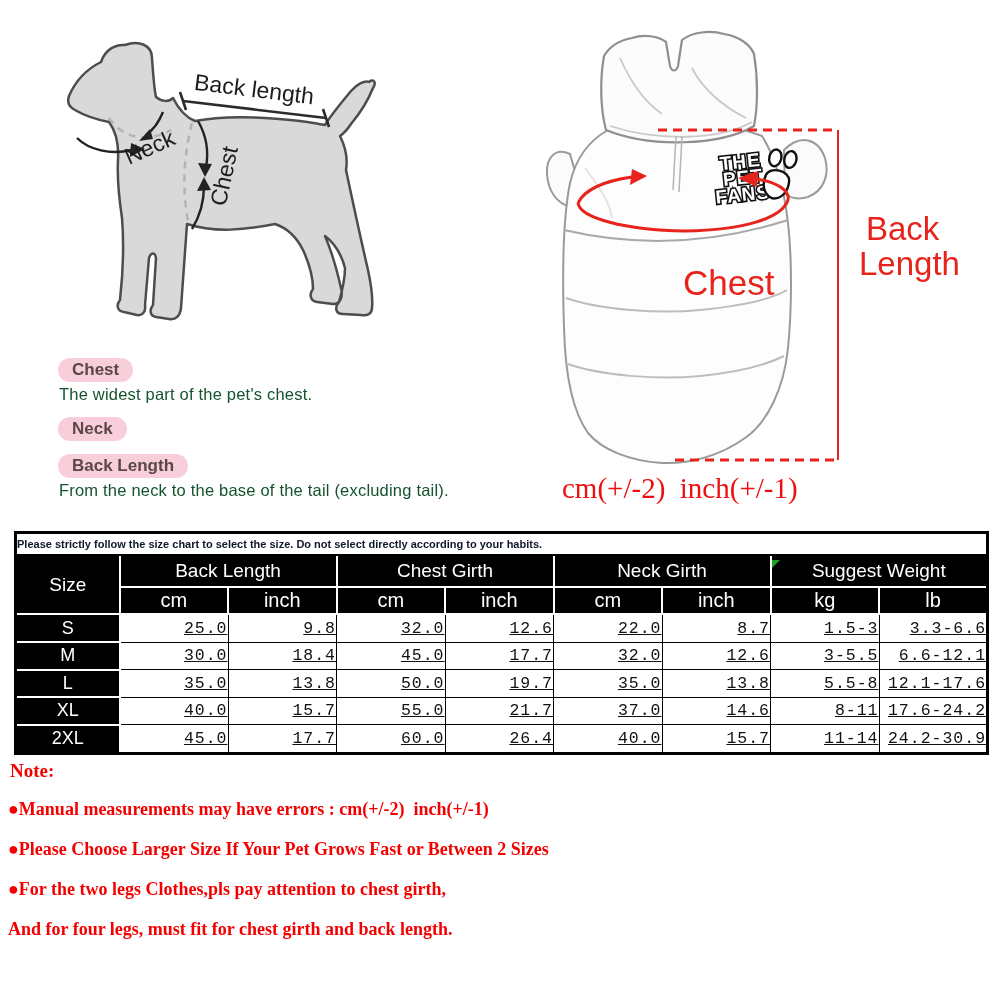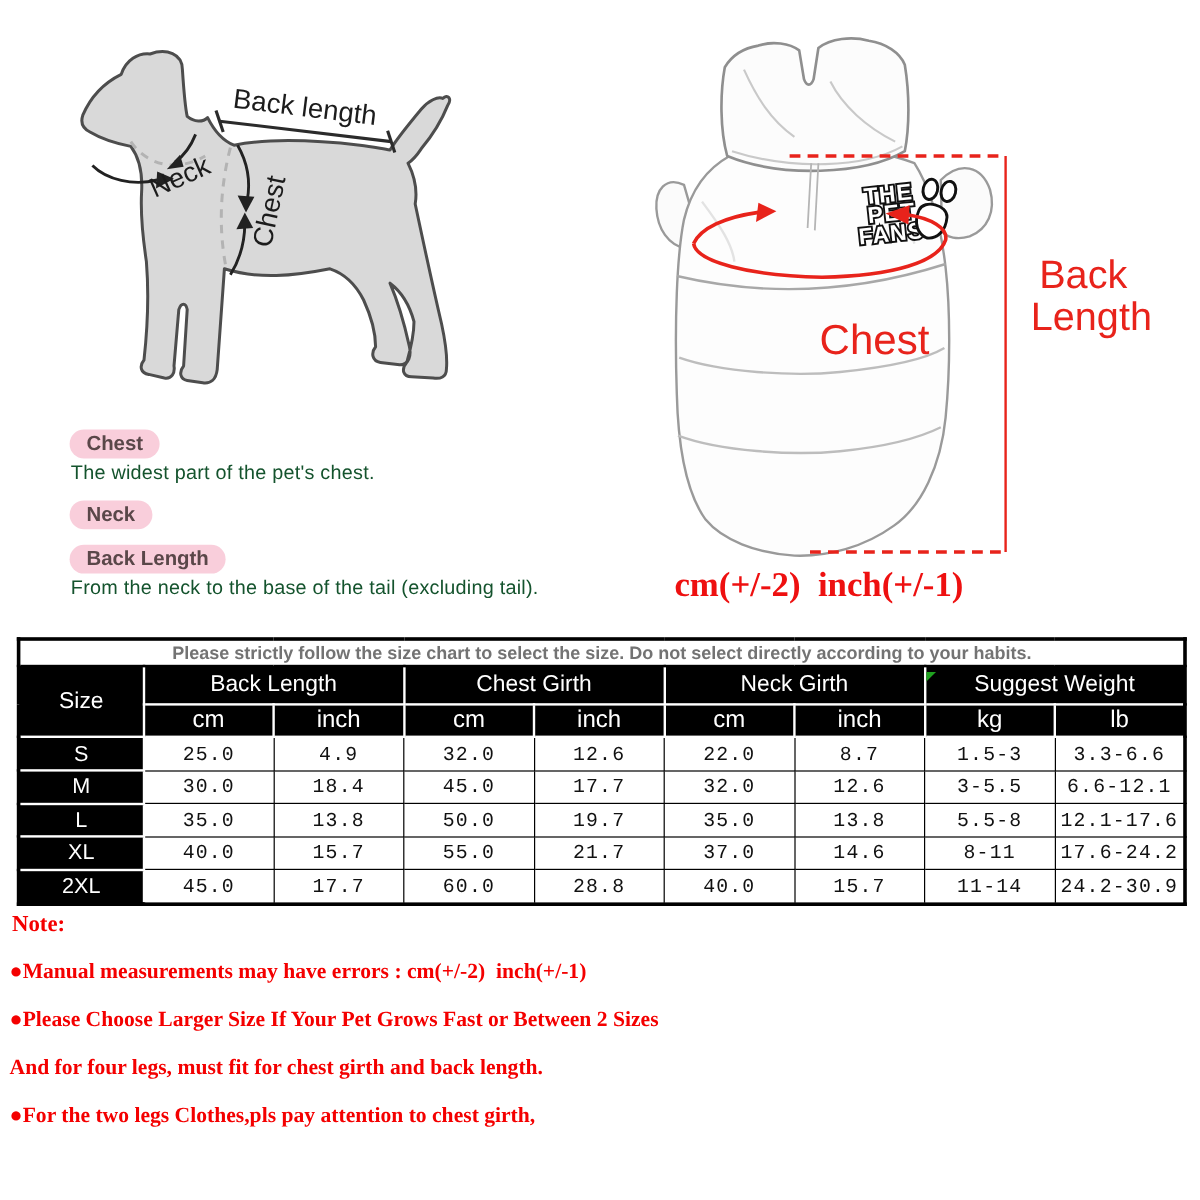--- a/index.html
+++ b/index.html
@@ -10,45 +10,45 @@
   .defs{position:absolute;left:58px;top:358px;width:480px;}
   .def{margin-bottom:13px;}
   .pill{display:inline-block;background:#f9cedb;color:#5a4749;font-weight:bold;
         font-size:17px;line-height:21px;padding:1px 14px 2px;border-radius:12px;}
   .def-desc{margin:3px 0 0 1px;font-size:16.5px;color:#14532d;letter-spacing:.2px;}
 
   
   #size-table{position:absolute;left:14px;top:531px;width:972px;
               border-collapse:collapse;table-layout:fixed;border:3px solid #000;}
   #size-table td,#size-table th{padding:0;}
-  .disclaimer-row td{background:#fff;color:#737373;font-size:15px;font-weight:bold;
-        text-align:center;height:20px;border:2.5px solid #000;}
+  .disclaimer-row td{background:#fff;color:#0f172a;font-size:11px;font-weight:bold;
+        height:20px;border:2.5px solid #000;}
   #size-table thead th{background:#000;color:#fff;font-weight:normal;
         border:2px solid #fff;text-align:center;}
   #group-row th{font-size:19px;height:30px;}
   #unit-row th{font-size:20px;height:25px;}
   #size-table tbody th{background:#000;color:#fff;border:2px solid #fff;
         font-weight:normal;font-size:18px;}
-  #size-table tbody td{border:1.5px solid #000;text-align:center;color:#111;
+  #size-table tbody td{border:1.5px solid #000;text-align:right;color:#111;
         font-family:"Liberation Mono",monospace;font-size:16.5px;height:26.5px;
-        letter-spacing:1px;}
+        letter-spacing:1px;text-decoration:underline;}
   .corner-marker{position:absolute;left:772px;top:560px;width:0;height:0;
         border-top:8px solid #1fa11f;border-right:8px solid transparent;}
 
   
   .notes{position:absolute;left:8px;top:760px;width:988px;color:#f40000;
          font-family:"Liberation Serif",serif;font-weight:bold;}
   .notes-title{font-size:19px;margin:0 0 17px 2px;}
   .note-line{font-size:18px;margin-bottom:19px;white-space:pre;}
 
   
   #dog-svg{position:absolute;left:25px;top:18px;}
   #jacket-svg{position:absolute;left:540px;top:18px;}
   .tolerance-note{position:absolute;left:562px;top:472px;color:#ee1010;
-         font-family:"Liberation Serif",serif;font-weight:bold;font-size:29px;
+         font-family:"Liberation Serif",serif;font-weight:normal;font-size:29px;
          white-space:pre;}
 
   svg text.dog-label{font-family:"Liberation Sans",sans-serif;fill:#1c1c1c;}
   svg text.red-label{font-family:"Liberation Sans",sans-serif;fill:#e8231b;}
   svg text.logo-text{font-family:"Liberation Sans",sans-serif;font-weight:bold;
          fill:#fff;stroke:#111;stroke-width:3.2px;paint-order:stroke;letter-spacing:1px;}
 </style>
 </head>
 <body>
 
@@ -193,21 +193,21 @@
         <th>cm</th>
         <th>inch</th>
         <th>kg</th>
         <th>lb</th>
       </tr>
   </thead>
   <tbody id="table-body">
       <tr>
         <th>S</th>
         <td>25.0</td>
-        <td>4.9</td>
+        <td>9.8</td>
         <td>32.0</td>
         <td>12.6</td>
         <td>22.0</td>
         <td>8.7</td>
         <td>1.5-3</td>
         <td>3.3-6.6</td>
       </tr>
       <tr>
         <th>M</th>
         <td>30.0</td>
@@ -239,29 +239,29 @@
         <td>37.0</td>
         <td>14.6</td>
         <td>8-11</td>
         <td>17.6-24.2</td>
       </tr>
       <tr>
         <th>2XL</th>
         <td>45.0</td>
         <td>17.7</td>
         <td>60.0</td>
-        <td>28.8</td>
+        <td>26.4</td>
         <td>40.0</td>
         <td>15.7</td>
         <td>11-14</td>
         <td>24.2-30.9</td>
       </tr>
     </tbody>
 </table>
 <div class="corner-marker"></div>
 
 <div class="notes">
   <div class="notes-title">Note:</div>
   <div class="note-line">●Manual measurements may have errors : cm(+/-2)  inch(+/-1)</div>
   <div class="note-line">●Please Choose Larger Size If Your Pet Grows Fast or Between 2 Sizes</div>
+  <div class="note-line">●For the two legs Clothes,pls pay attention to chest girth,</div>
   <div class="note-line">And for four legs, must fit for chest girth and back length.</div>
-  <div class="note-line">●For the two legs Clothes,pls pay attention to chest girth,</div>
 </div>
 
 </body></html>

